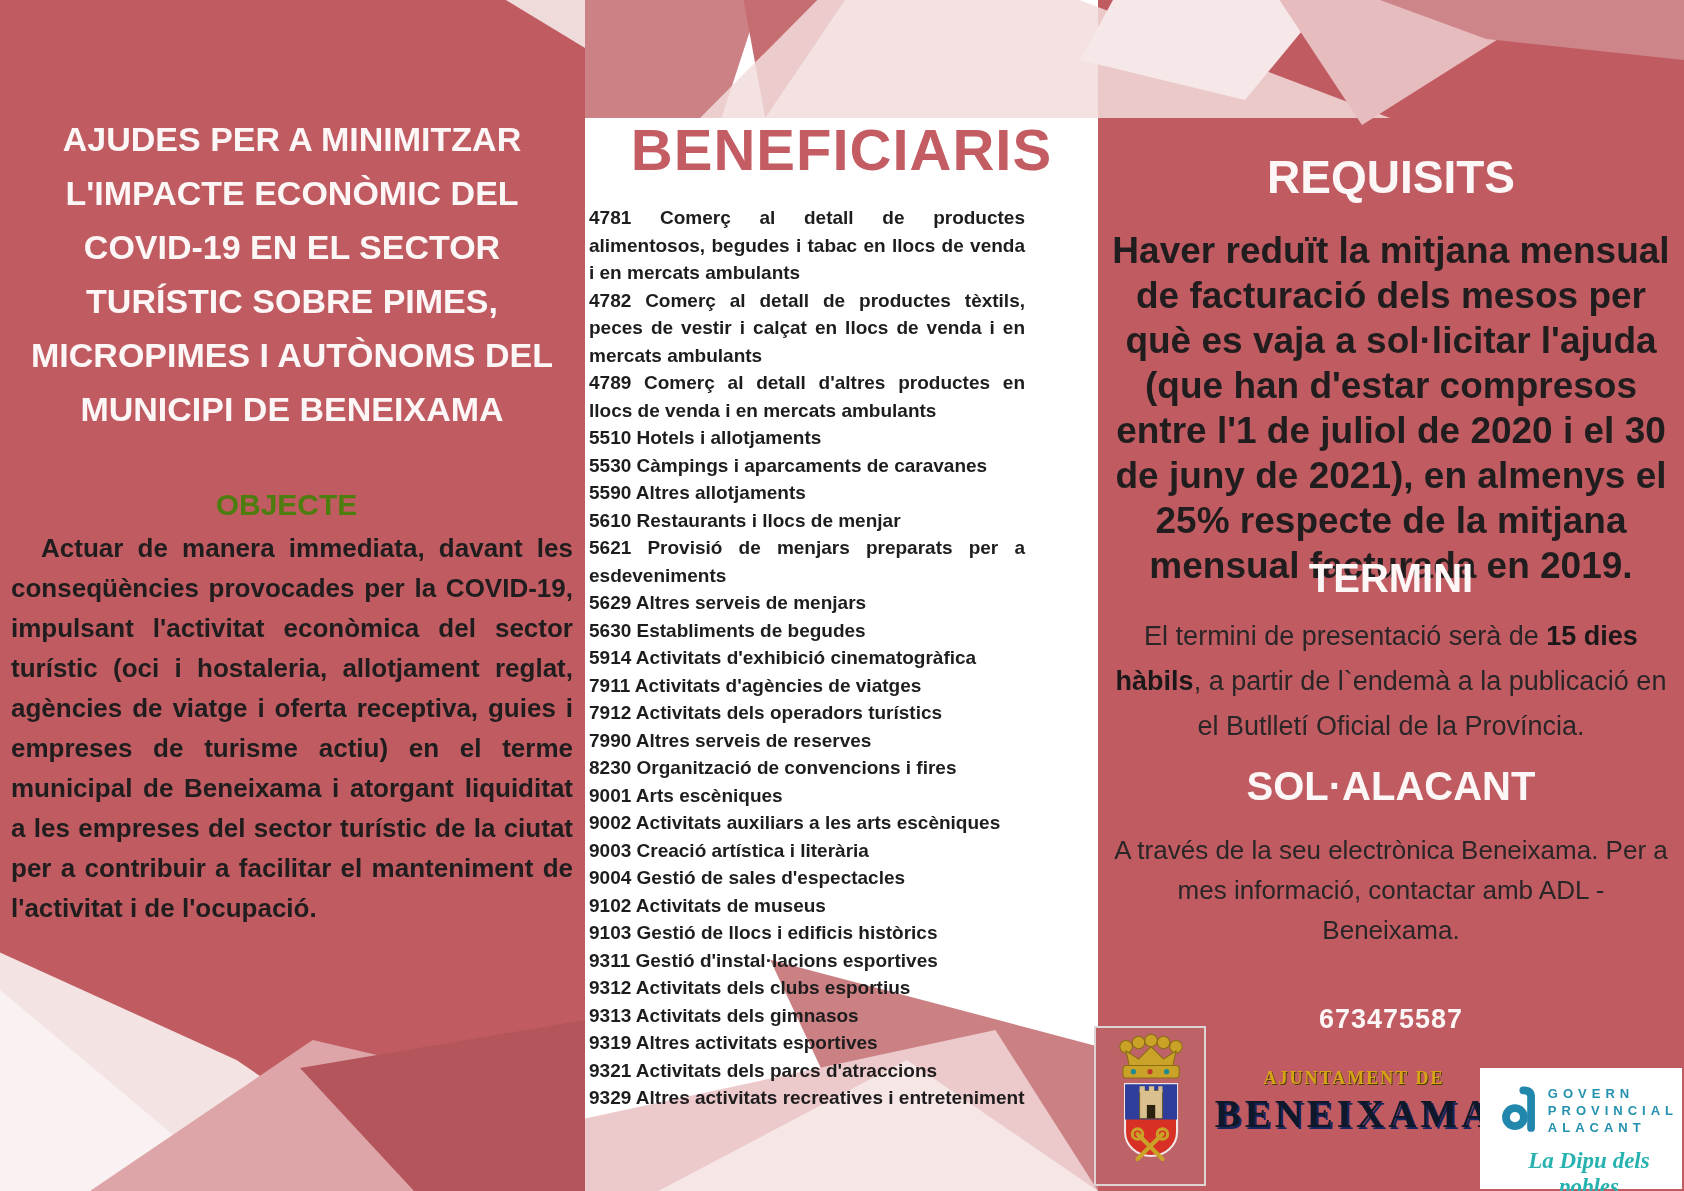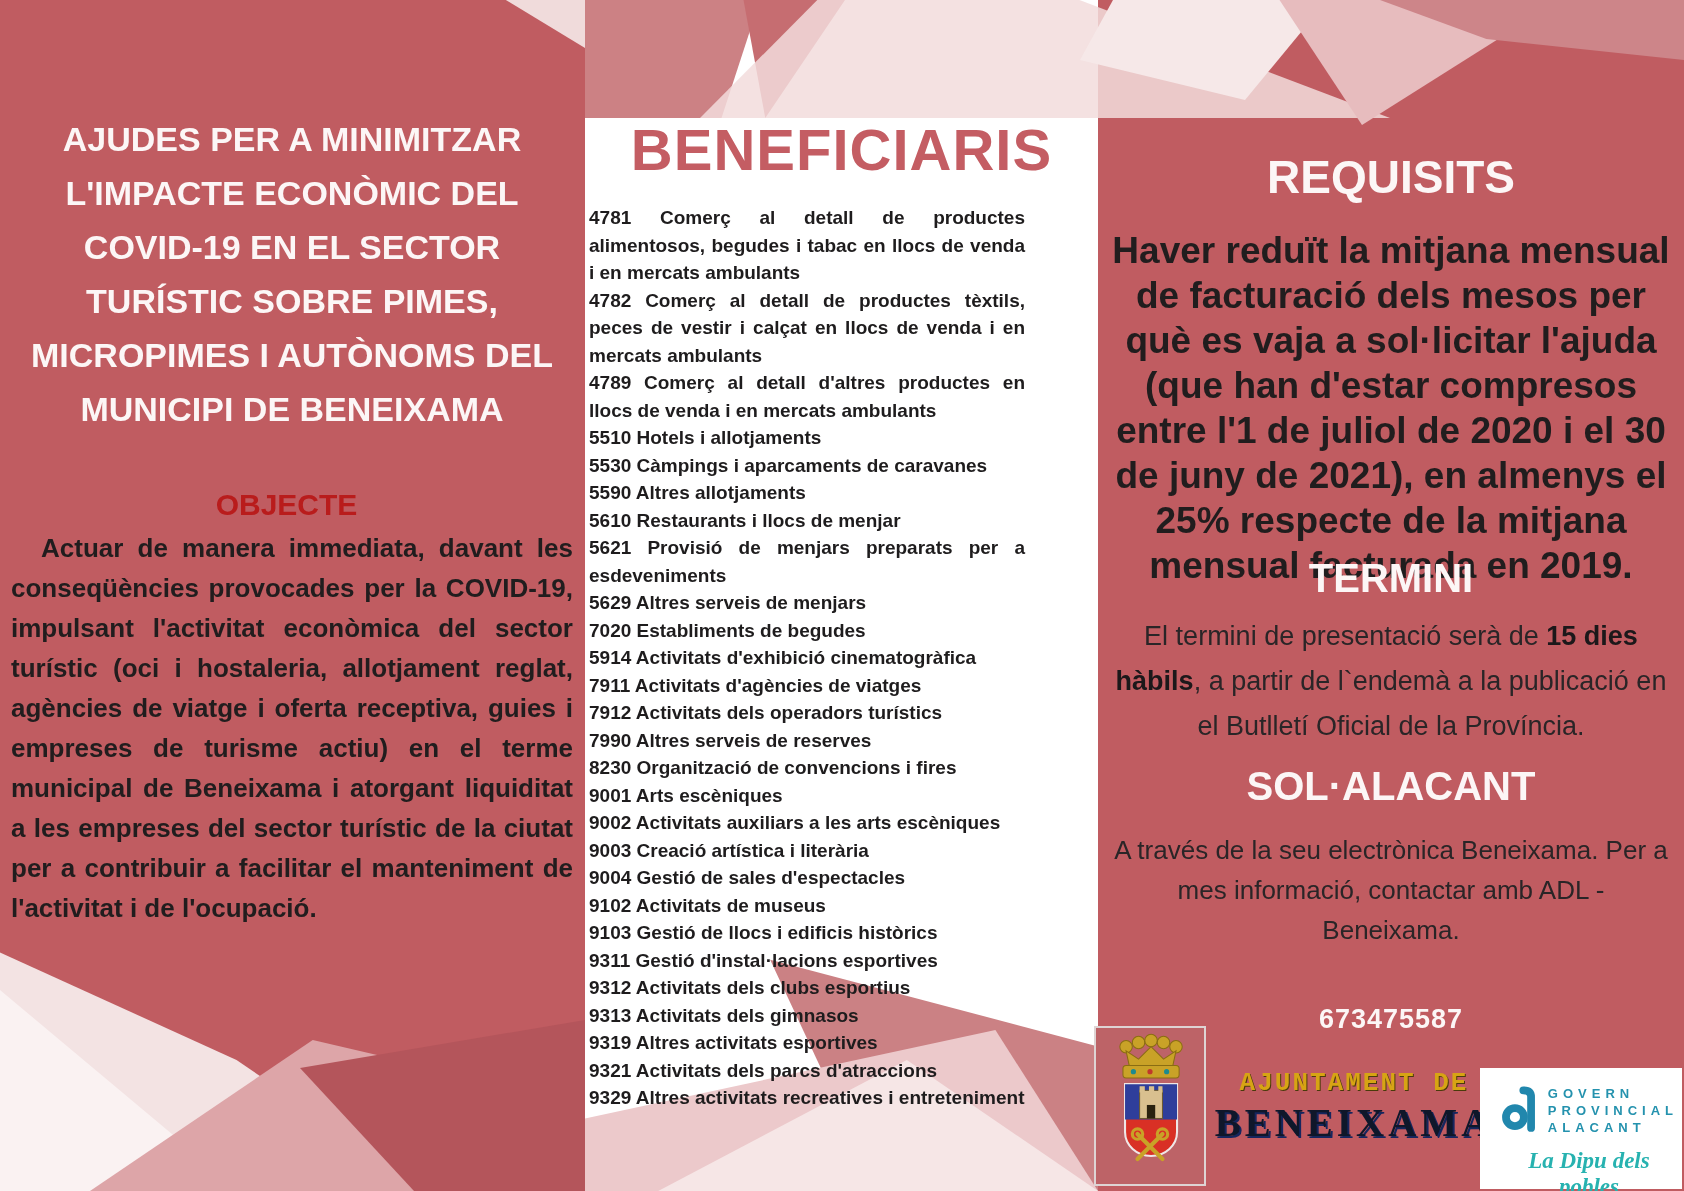--- a/index.html
+++ b/index.html
@@ -13,21 +13,21 @@
   .decor{position:absolute;z-index:1;}
   .txt{z-index:3;position:absolute;}
 
   
   .left-title{
     left:14px;top:112px;width:556px;text-align:center;
     color:#fcf6f6;font-weight:bold;font-size:34px;line-height:54px;
   }
   .objecte-heading{
     left:0;top:488px;width:573px;text-align:center;
-    color:#b91c1c;font-weight:bold;font-size:30px;
+    color:#4d7c0f;font-weight:bold;font-size:30px;
   }
   .left-body{
     left:11px;top:528px;width:562px;text-align:justify;text-indent:30px;
     color:#211d1e;font-weight:bold;font-size:26px;line-height:40px;
   }
 
   
   .beneficiaris-heading{
     left:585px;top:116px;width:513px;text-align:center;
     color:#c45d63;font-weight:bold;font-size:58px;letter-spacing:1px;
@@ -50,22 +50,22 @@
   .sollicitud-body{top:830px;color:#2a2527;font-size:26px;line-height:40px;}
   .phone{top:996px;color:#fcf6f6;font-weight:bold;font-size:27px;letter-spacing:1px;margin-top:8px;}
 
   
   .coat{
     left:1094px;top:1026px;width:112px;height:160px;box-sizing:border-box;
     border:2px solid #ded4d4;background:#bd6367;
   }
   .ajuntament{left:1214px;top:1068px;width:280px;text-align:center;}
   .ajuntament .l1{
-    font-family:Liberation Mono, monospace;font-weight:bold;
-    font-size:26px;letter-spacing:2px;color:#d7a414;
+    font-family:Liberation Serif, serif;font-weight:bold;
+    font-size:18px;letter-spacing:2px;color:#d7a414;
     text-shadow:1px 1px 0 #4a3b0a;
   }
   .ajuntament .l2{
     font-family:"Liberation Serif","DejaVu Serif",serif;font-weight:bold;
     font-size:39px;letter-spacing:4px;color:#0f172a;
     text-shadow:2px 2px 0 #16265e;margin-top:2px;
   }
   .dipu{
     left:1480px;top:1068px;width:202px;height:121px;background:#ffffff;
     box-sizing:border-box;padding:5px 4px 0 20px;
@@ -111,21 +111,21 @@
   <div class="txt beneficiaris-list">
       <div class="list-item">4781 Comerç al detall de productes alimentosos, begudes i tabac en llocs de venda i en mercats ambulants</div>
       <div class="list-item">4782 Comerç al detall de productes tèxtils, peces de vestir i calçat en llocs de venda i en mercats ambulants</div>
       <div class="list-item">4789 Comerç al detall d'altres productes en llocs de venda i en mercats ambulants</div>
       <div class="list-item">5510 Hotels i allotjaments</div>
       <div class="list-item">5530 Càmpings i aparcaments de caravanes</div>
       <div class="list-item">5590 Altres allotjaments</div>
       <div class="list-item">5610 Restaurants i llocs de menjar</div>
       <div class="list-item">5621 Provisió de menjars preparats per a esdeveniments</div>
       <div class="list-item">5629 Altres serveis de menjars</div>
-      <div class="list-item">7020 Establiments de begudes</div>
+      <div class="list-item">5630 Establiments de begudes</div>
       <div class="list-item">5914 Activitats d'exhibició cinematogràfica</div>
       <div class="list-item">7911 Activitats d'agències de viatges</div>
       <div class="list-item">7912 Activitats dels operadors turístics</div>
       <div class="list-item">7990 Altres serveis de reserves</div>
       <div class="list-item">8230 Organització de convencions i fires</div>
       <div class="list-item">9001 Arts escèniques</div>
       <div class="list-item">9002 Activitats auxiliars a les arts escèniques</div>
       <div class="list-item">9003 Creació artística i literària</div>
       <div class="list-item">9004 Gestió de sales d'espectacles</div>
       <div class="list-item">9102 Activitats de museus</div>

